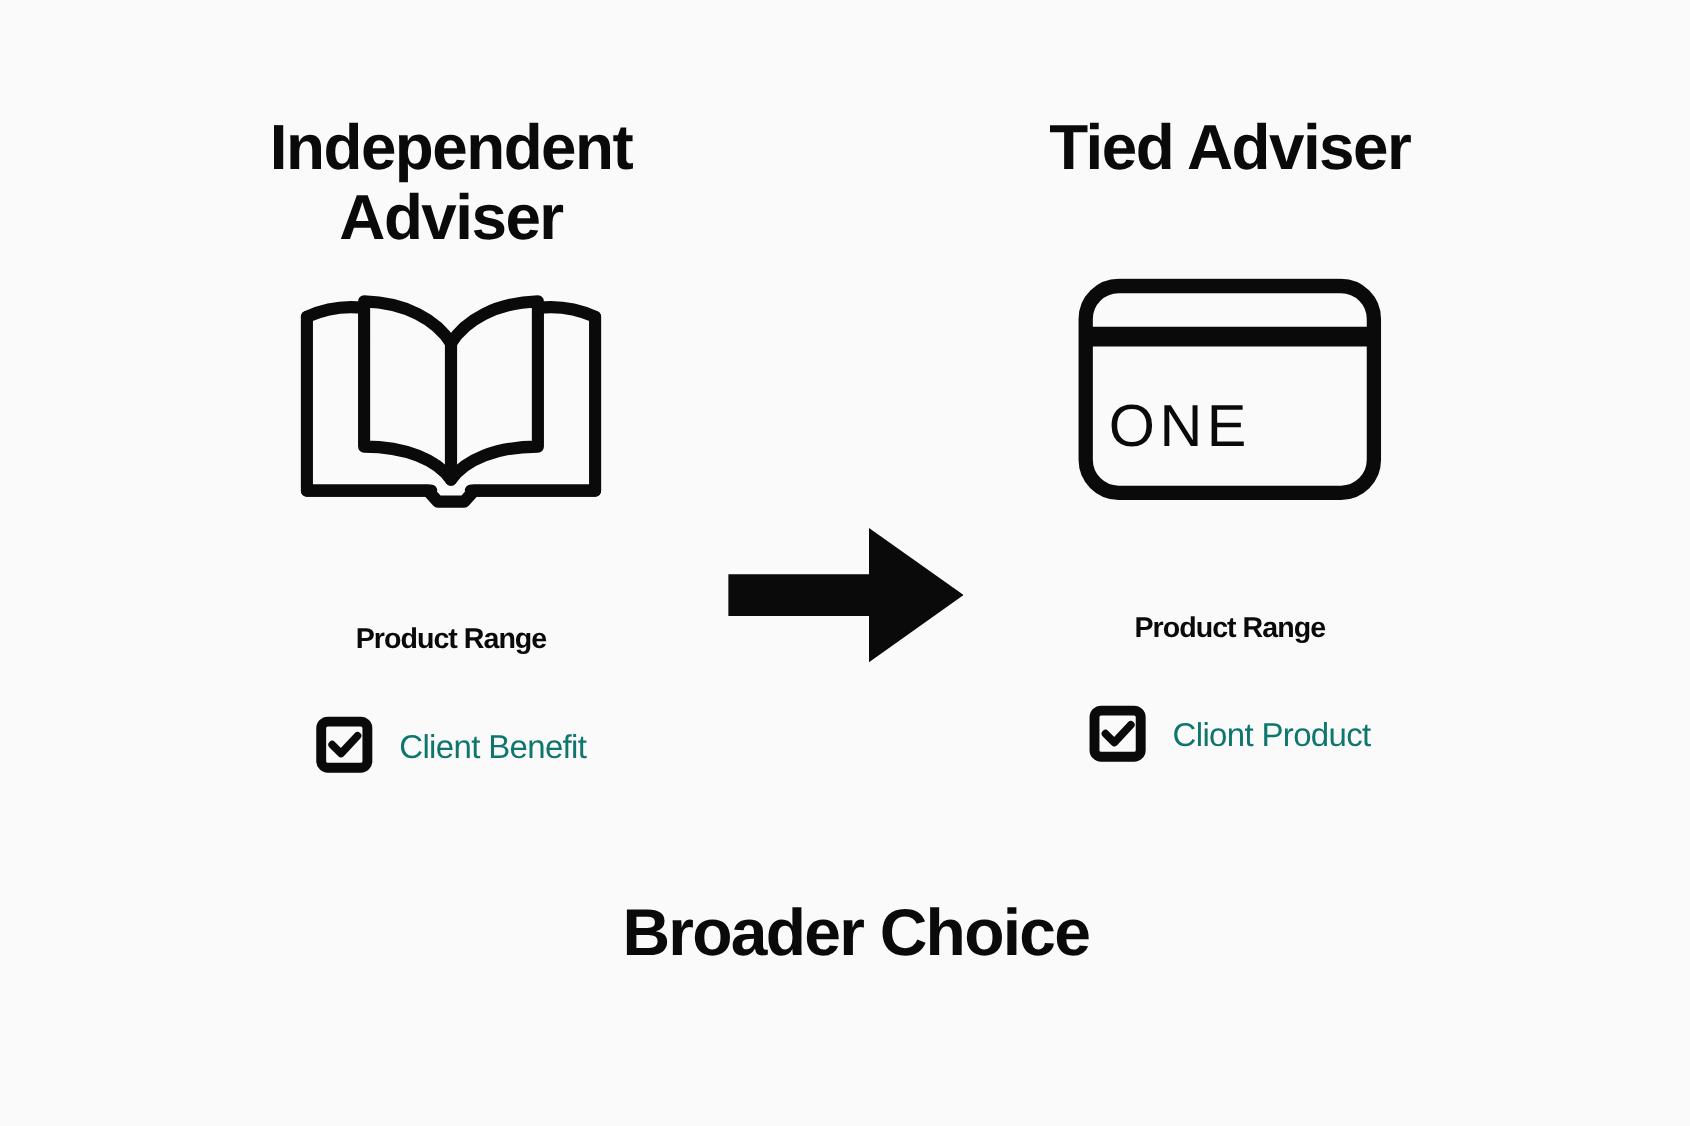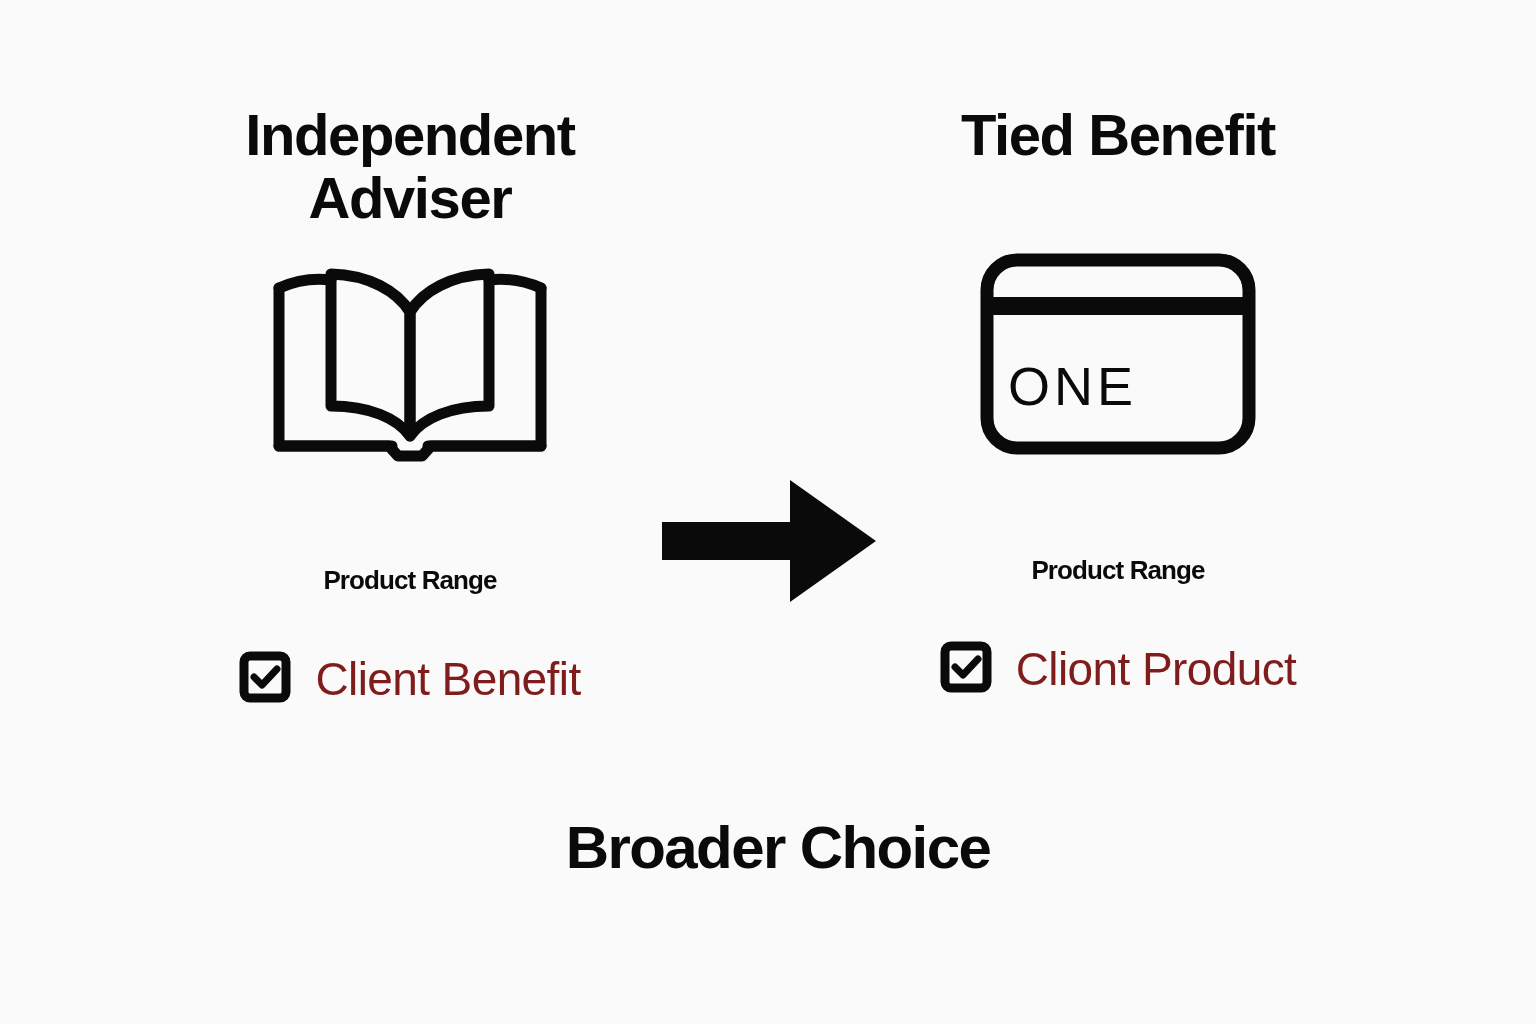--- a/index.html
+++ b/index.html
@@ -69,25 +69,25 @@
 
   
   .check-row {
     display: flex;
     align-items: center;
     gap: 24px;
     margin-top: 42px;
   }
   .checkbox-icon { flex: 0 0 auto; }
   .check-label {
-    font-size: 46px;
+    font-size: 30px;
     font-weight: 400;
     letter-spacing: -0.6px;
     line-height: 1;
-    color: #7f1d1d;
+    color: #0f766e;
   }
 
   
   .arrow {
     position: absolute;
     left: 662px;
     top: 478px;
     width: 214px;
     height: 126px;
   }
@@ -148,21 +148,21 @@
   </div>
 
   <div class="arrow">
     <svg width="214" height="126" viewBox="0 0 214 126">
       <path d="M0 44 L128 44 L128 2 L214 63 L128 124 L128 82 L0 82 Z" fill="#0a0a0a"></path>
     </svg>
   </div>
 
   <div class="column right">
 
-    <h2 class="col-title">Tied Benefit</h2>
+    <h2 class="col-title">Tied Adviser</h2>
 
     <div class="icon-slot card">
       <svg width="276" height="202" viewBox="0 0 276 202" fill="none">
         <rect x="7" y="7" width="262" height="188" rx="30" stroke="#0a0a0a" stroke-width="13" fill="none"></rect>
         <path d="M8 44 L268 44 L268 62 L8 62 Z" fill="#0a0a0a"></path>
         <text x="28" y="152" font-family="'Liberation Sans', sans-serif" font-size="54" font-weight="400" letter-spacing="4" fill="#0a0a0a">ONE</text>
       </svg>
     </div>
 
     <div class="sub-head">Product Range</div>

